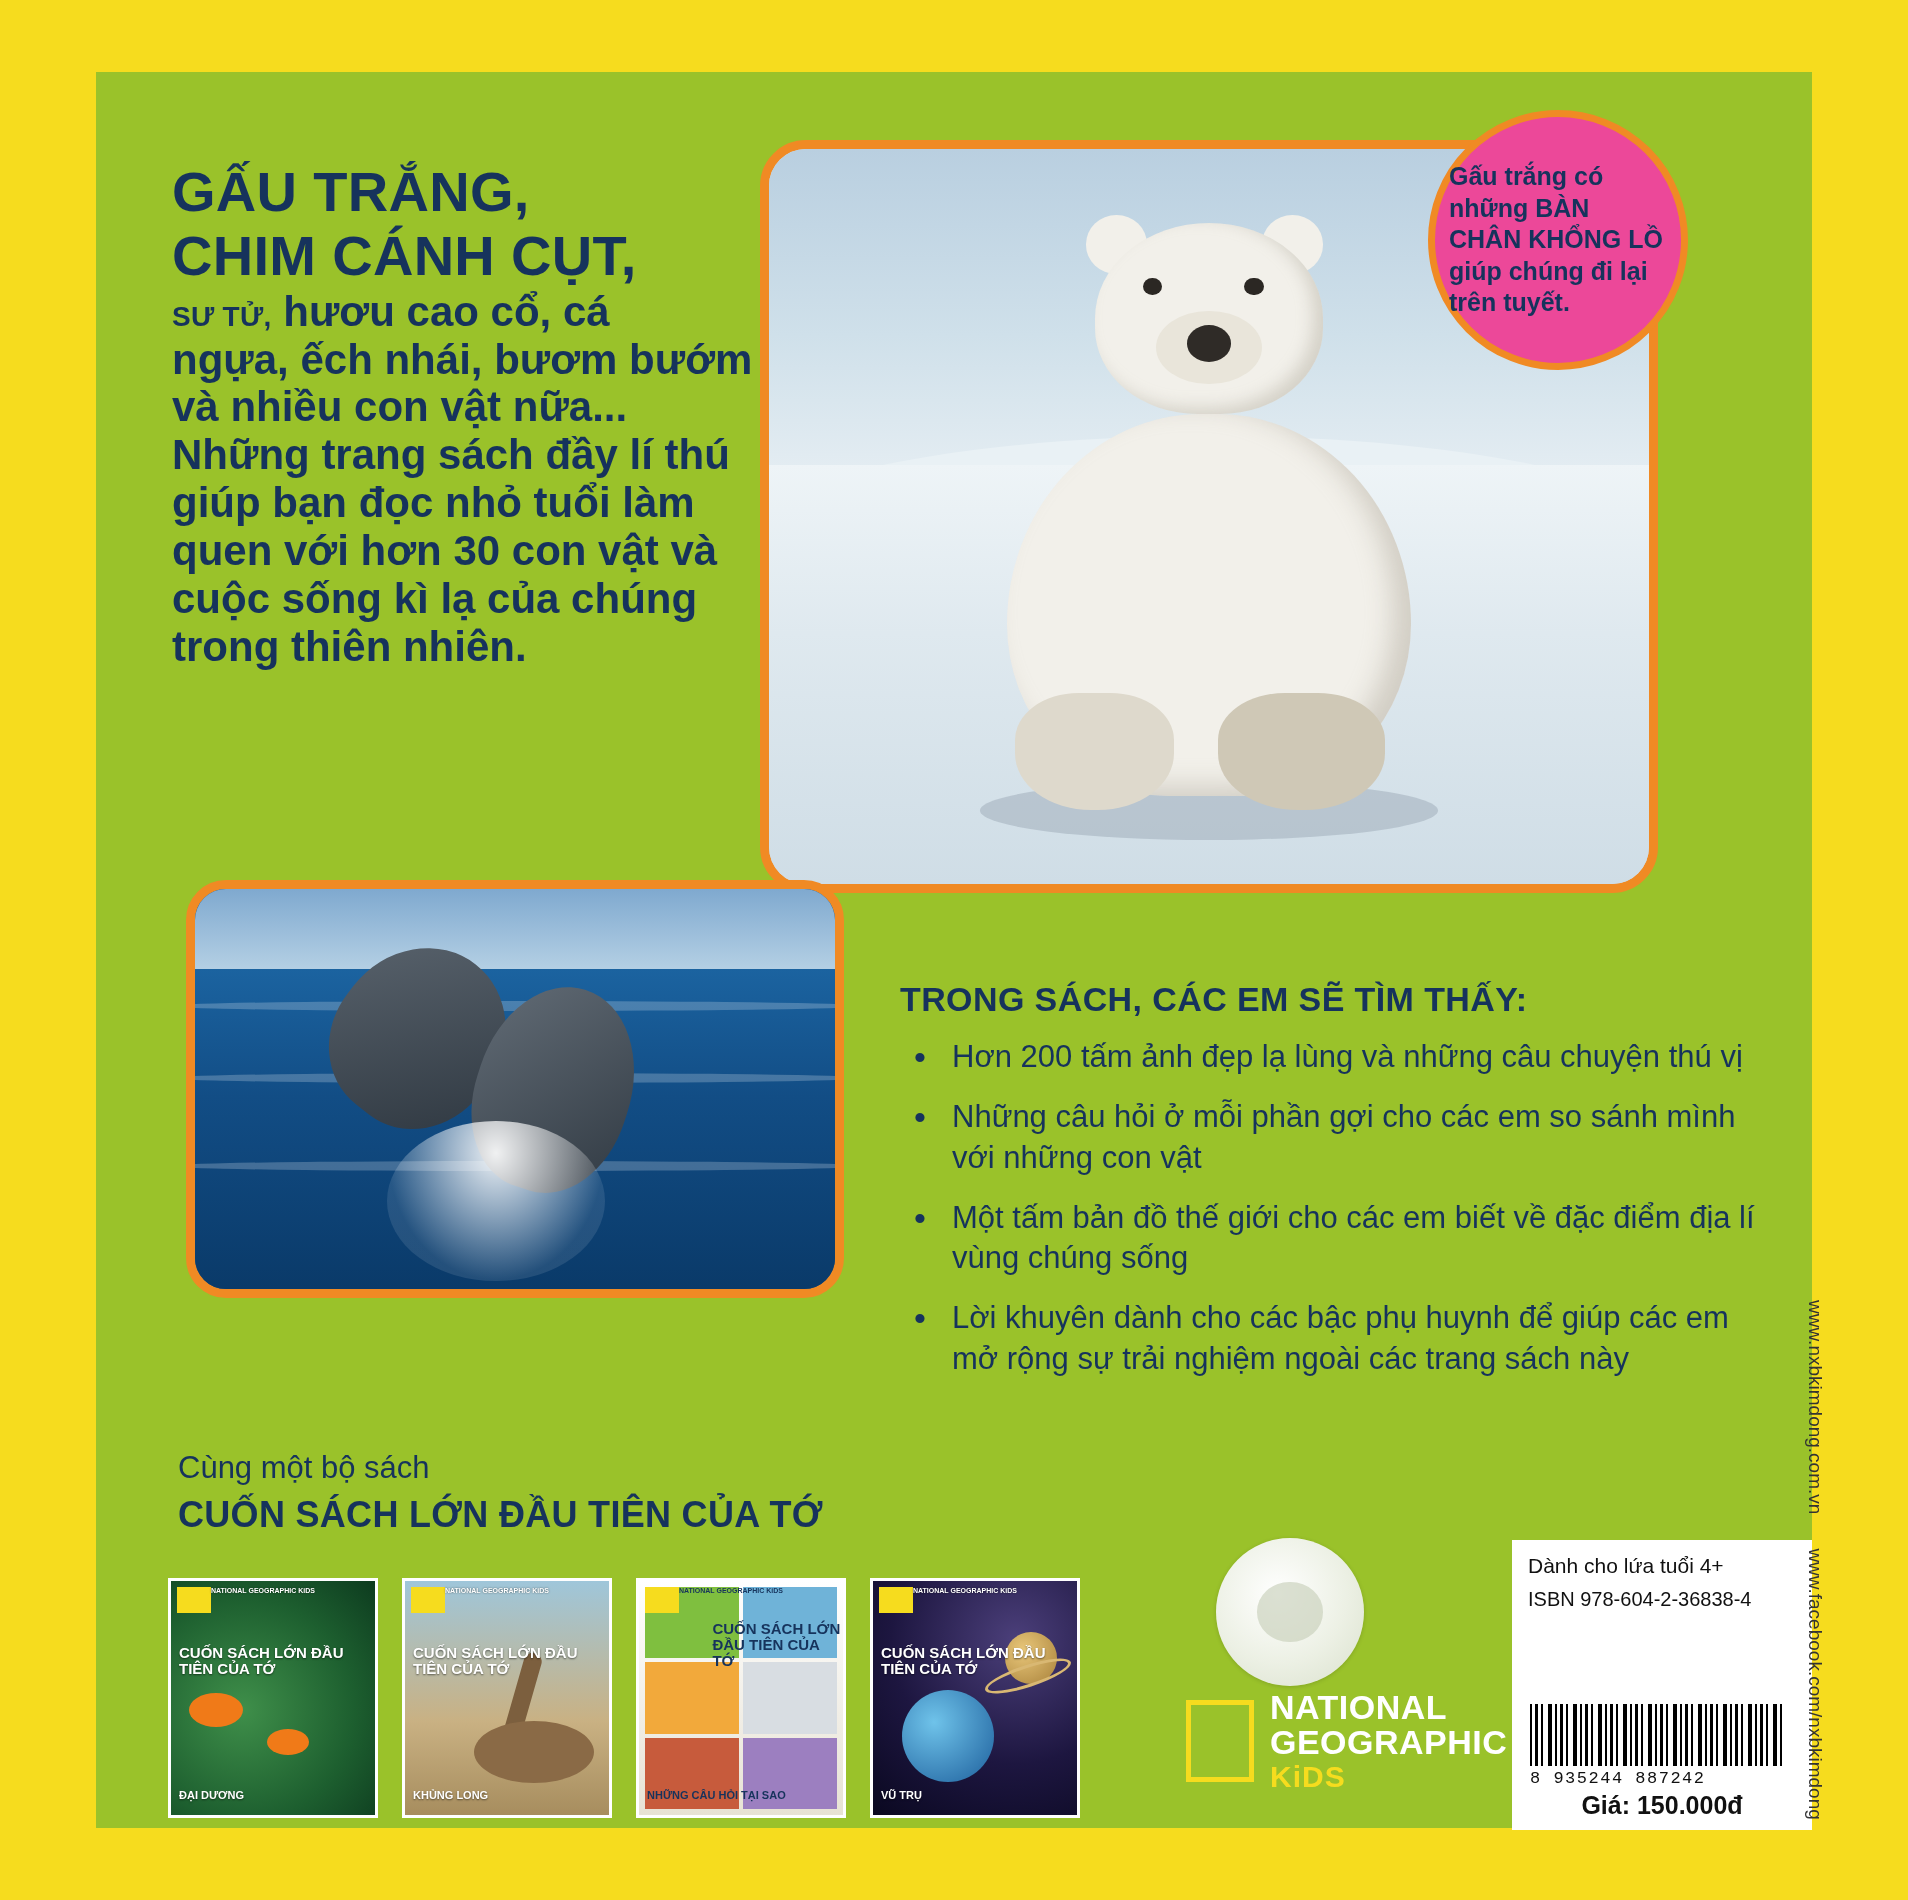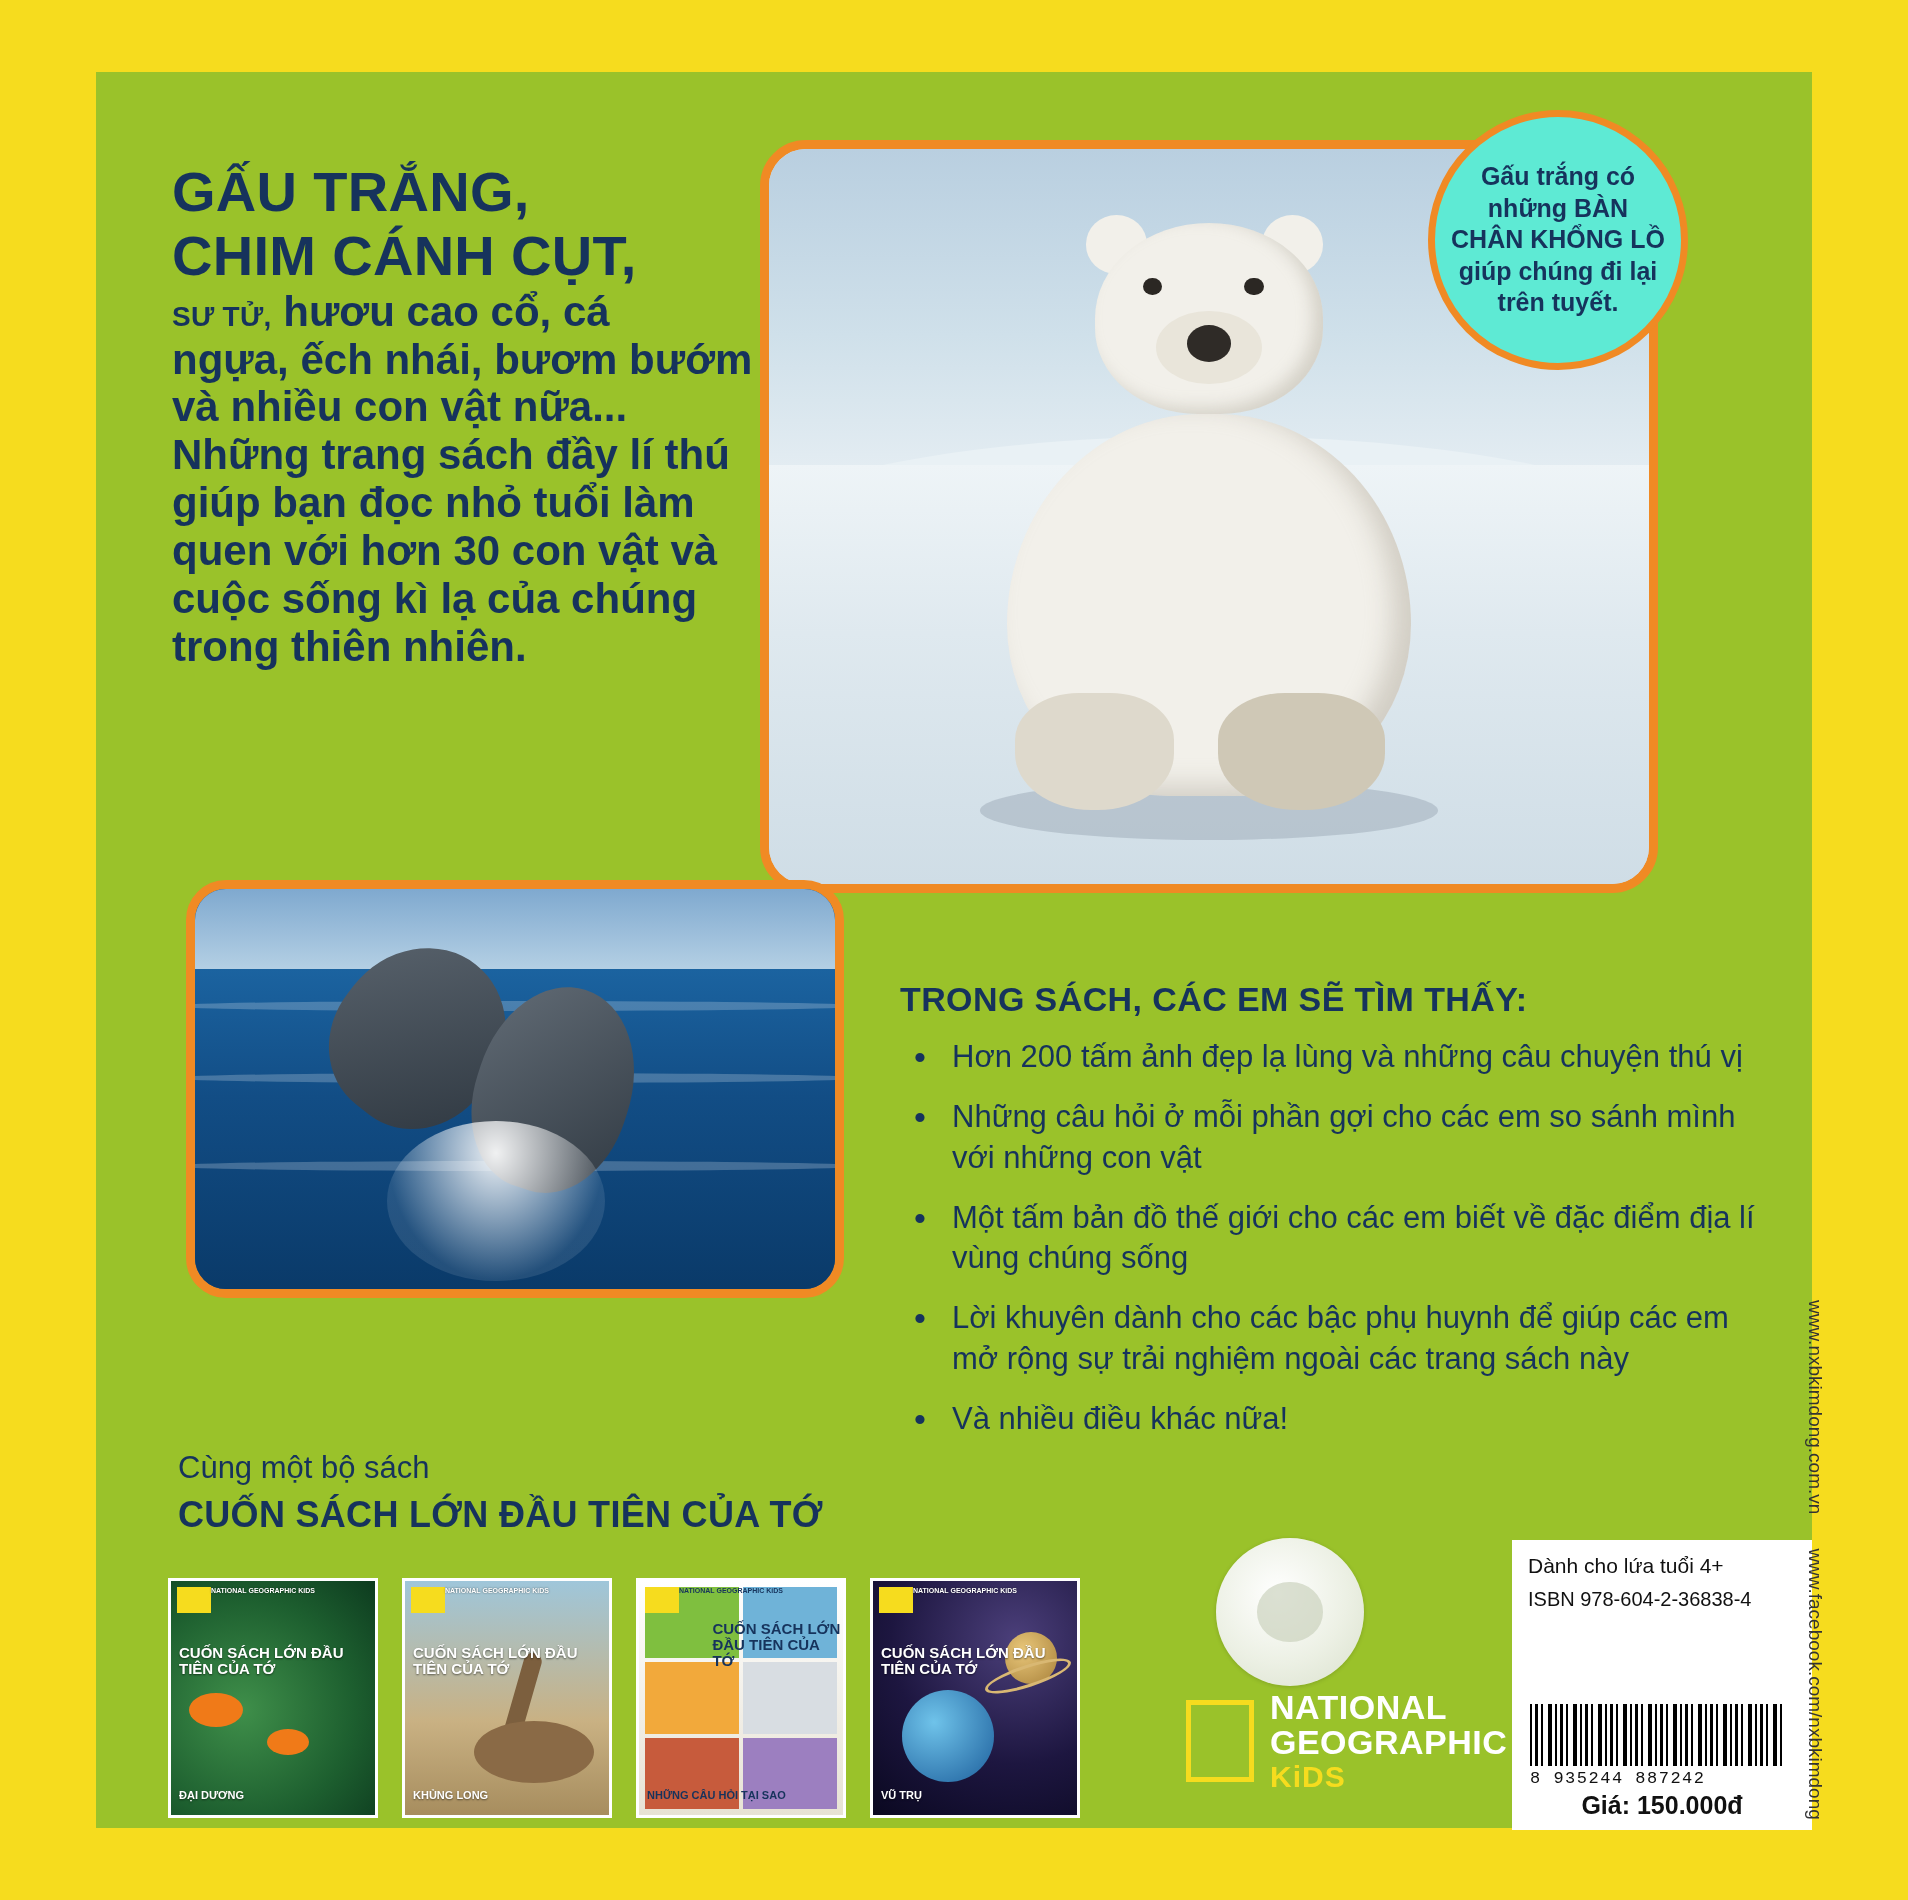--- a/index.html
+++ b/index.html
@@ -89,27 +89,26 @@
   #bear-leg-r { left:51%; top:74%; width:19%; height:16%; border-radius:40% 40% 48% 48%; background:#cfc8b6;}
   #bear-shadow{ left:24%; top:86%; width:52%; height:8%;  border-radius:50%; background:rgba(150,165,178,.45);}
   
   #callout {
     position: absolute;
     left: 1428px;
     top: 110px;
     width: 260px;
     height: 260px;
     border-radius: 50%;
-    background: #5eead4;
+    background: #ec4899;
     border: 7px solid #f08a24;
     color: #16335c;
     display: flex;
     align-items: center;
     justify-content: center;
-    text-align: center;
     font-size: 25px;
     font-weight: bold;
     line-height: 1.26;
     padding: 14px;
     box-sizing: border-box;
     z-index: 5;
   }
   
   #dolphin-photo {
     position: absolute;
@@ -359,21 +358,20 @@
     <div id="dolph-splash"></div>
   </div>
 
   <div id="list-block">
     <div id="list-title">TRONG SÁCH, CÁC EM SẼ TÌM THẤY:</div>
     <ul>
       <li>Hơn 200 tấm ảnh đẹp lạ lùng và những câu chuyện thú vị</li>
       <li>Những câu hỏi ở mỗi phần gợi cho các em so sánh mình với những con vật</li>
       <li>Một tấm bản đồ thế giới cho các em biết về đặc điểm địa lí vùng chúng sống</li>
       <li>Lời khuyên dành cho các bậc phụ huynh để giúp các em mở rộng sự trải nghiệm ngoài các trang sách này</li>
-      <li>Và nhiều điều khác nữa!</li>
     </ul>
   </div>
 
   <div id="series">
     <div class="line1">Cùng một bộ sách</div>
     <div class="line2">CUỐN SÁCH LỚN ĐẦU TIÊN CỦA TỚ</div>
   </div>
 
   <div id="thumbs">
 

